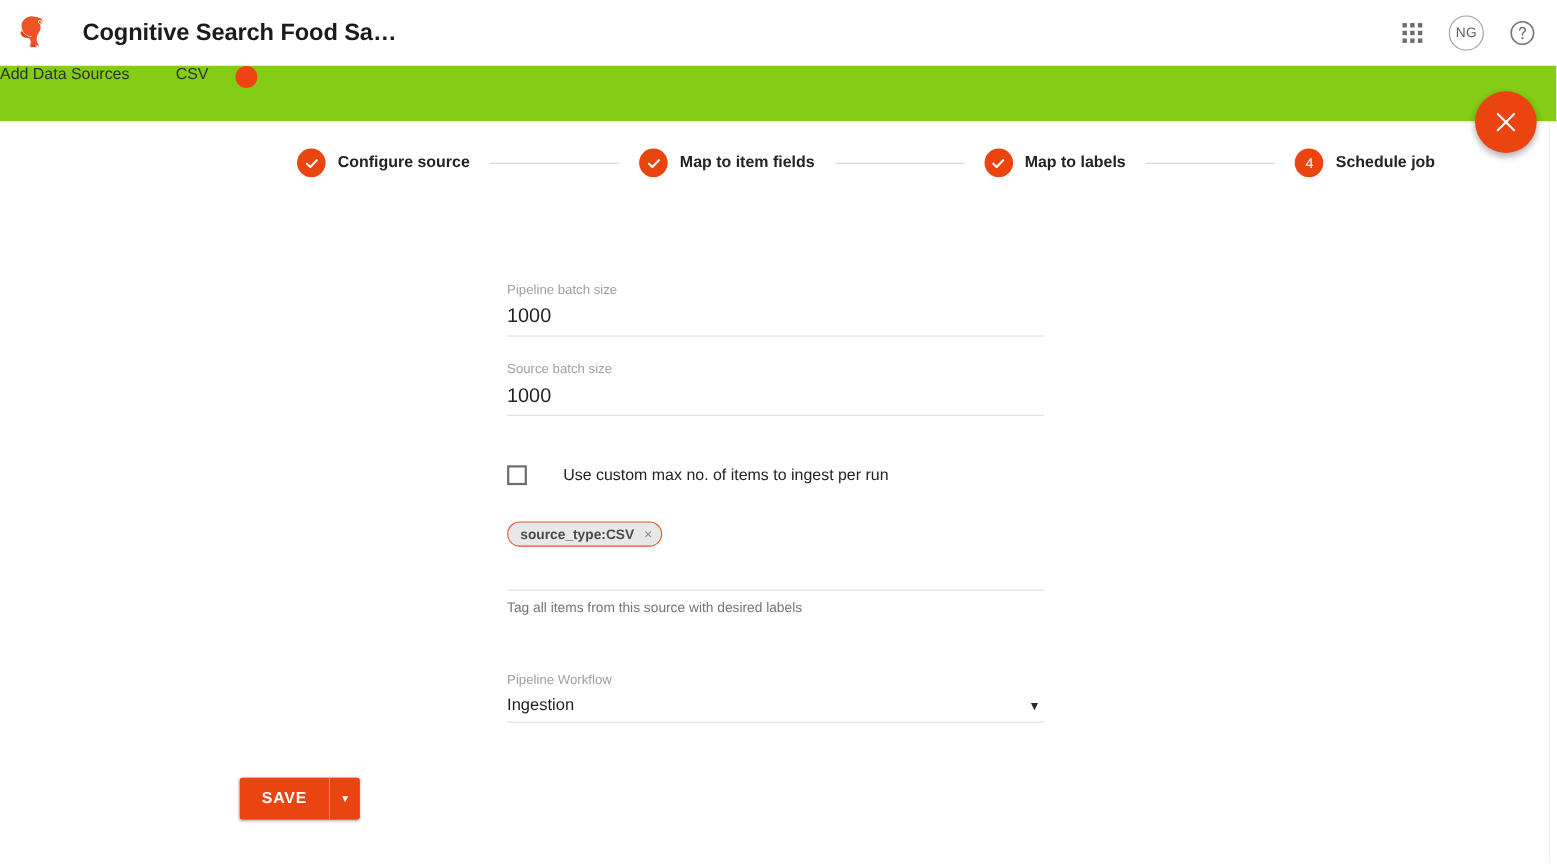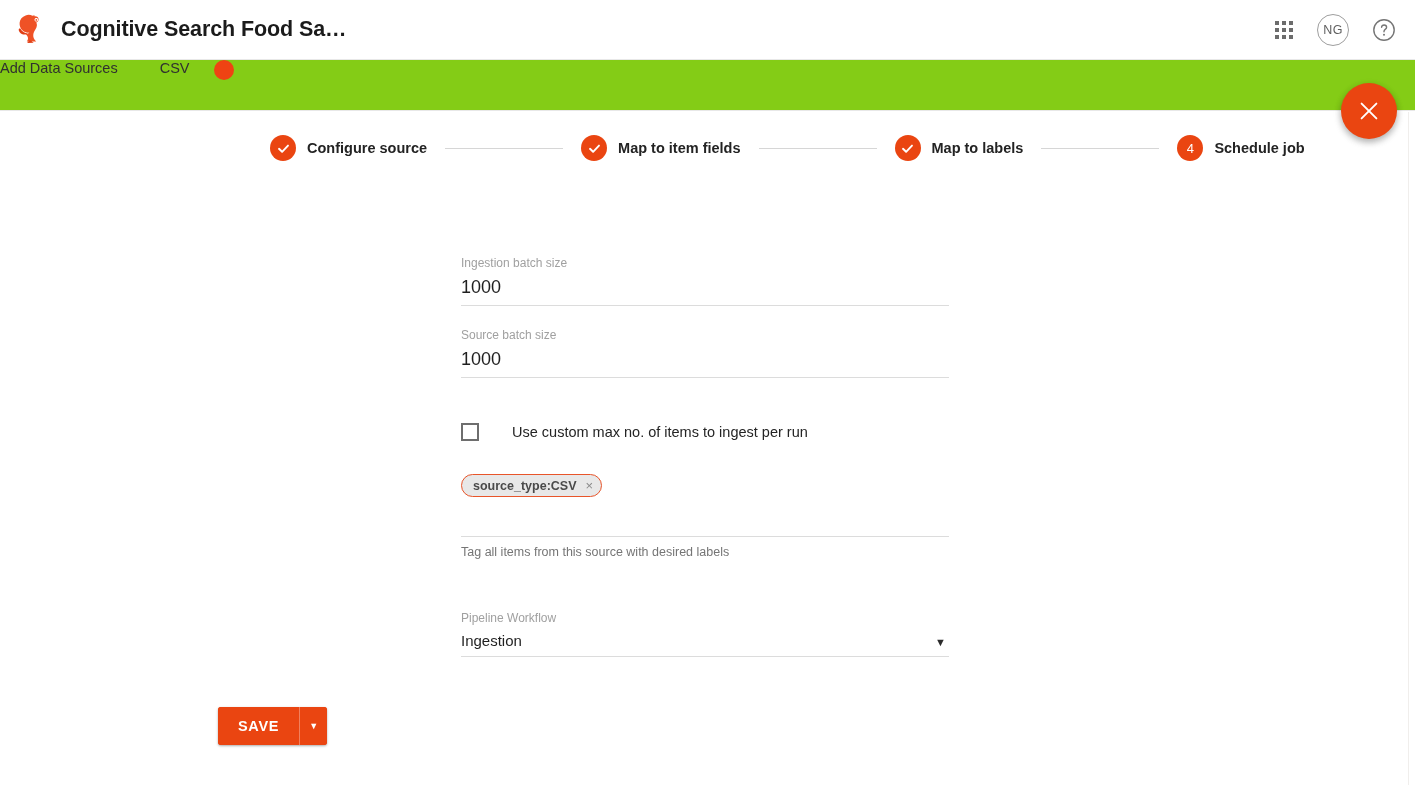--- a/index.html
+++ b/index.html
@@ -32,21 +32,21 @@
     height: 38px;
     display: flex;
     align-items: center;
     justify-content: center;
     flex: 0 0 auto;
   }
   .app-title {
     font-size: 21.5px;
     font-weight: bold;
     color: #1b1b1b;
-    margin-left: 13px;
+    margin-left: 27px;
     letter-spacing: -0.1px;
     white-space: nowrap;
   }
   .appbar-spacer { flex: 1 1 auto; }
   .appbar-actions {
     display: flex;
     align-items: center;
     gap: 22px;
   }
   .grid-icon {
@@ -399,21 +399,21 @@
     <div class="step-circle">4</div>
     <div class="step-label">Schedule job</div>
   </div>
 
 </div>
 
 <div class="form">
 
 
   <div class="field">
-    <div class="field-label">Ingestion batch size</div>
+    <div class="field-label">Pipeline batch size</div>
     <input class="field-value" type="text" value="1000" style="">
   </div>
 
   <div class="field">
     <div class="field-label">Source batch size</div>
     <input class="field-value" type="text" value="1000" style="">
   </div>
 
   <div class="check-row" style="margin-top:45px">
     <div class="cbox unchecked"></div>

